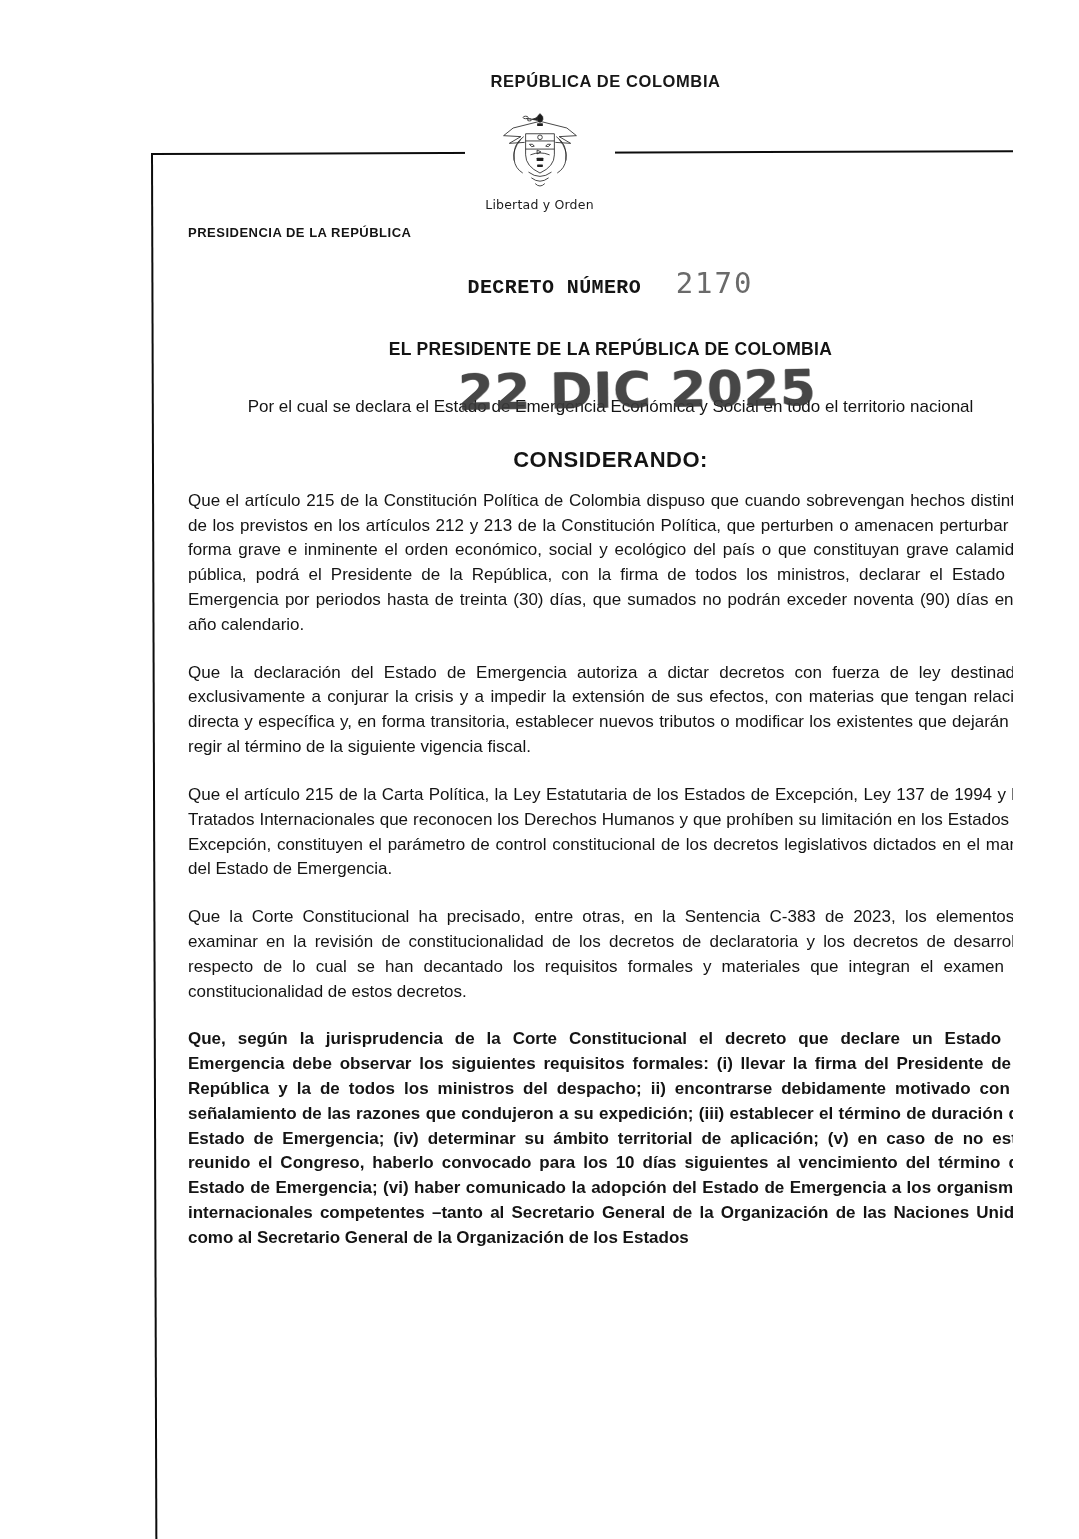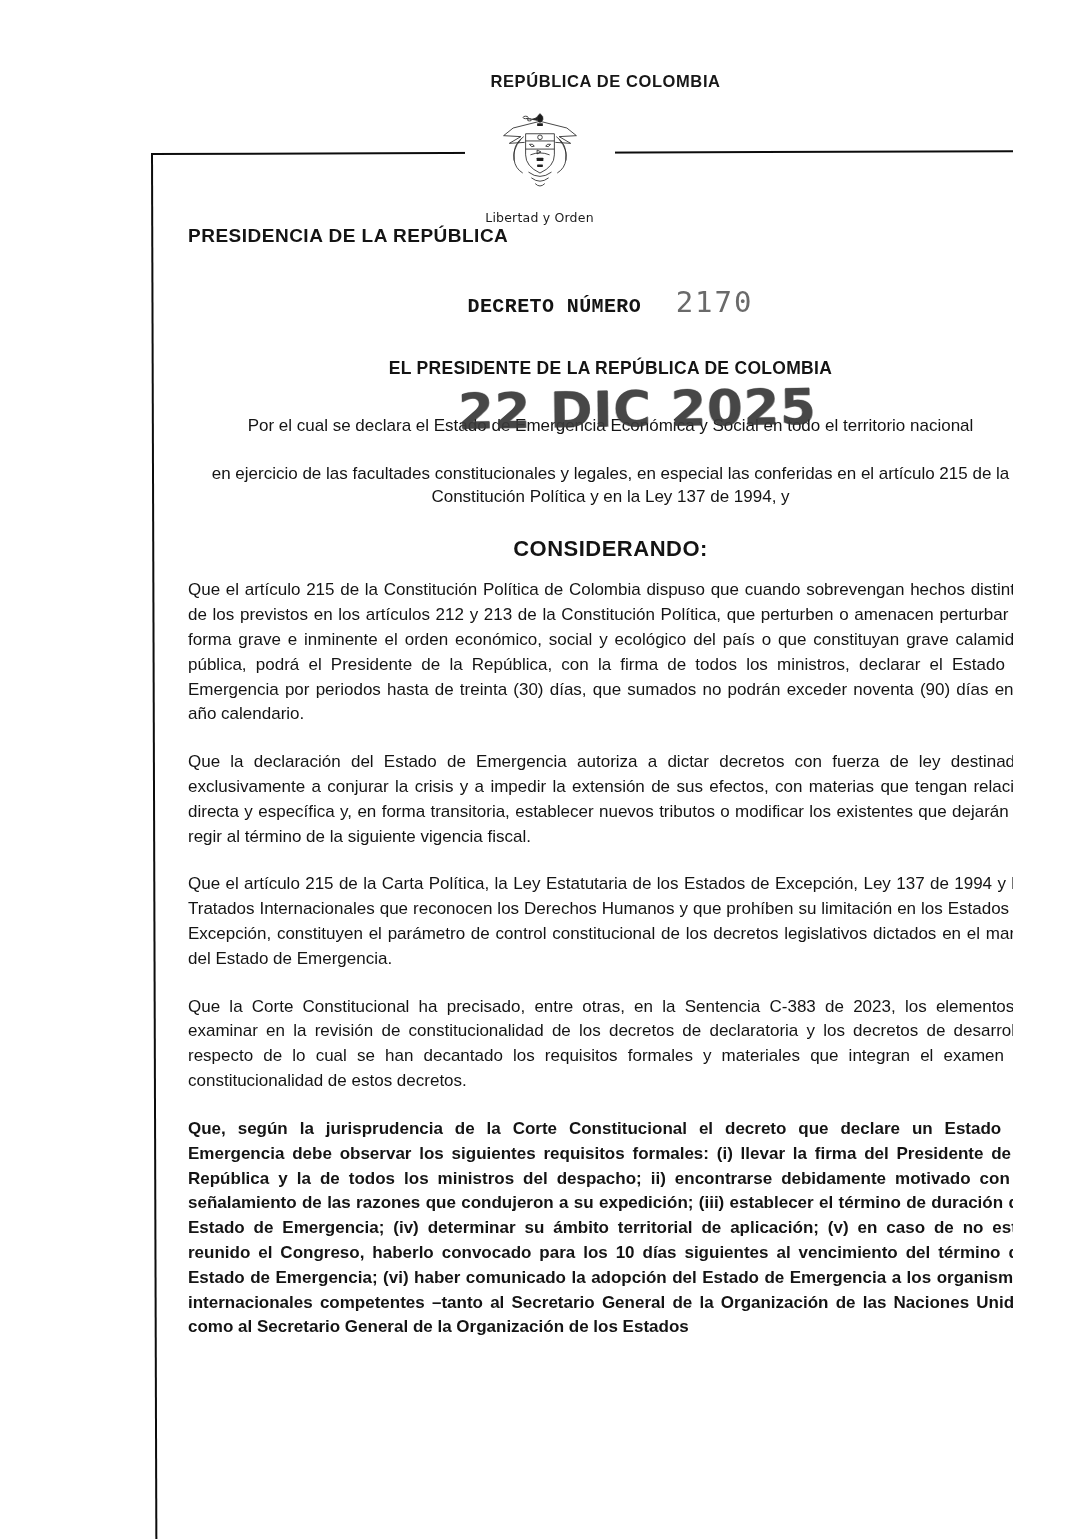--- a/index.html
+++ b/index.html
@@ -67,43 +67,43 @@
     display: block;
   }
   #coat-of-arms {
     display: block;
     margin: 0 auto;
     width: 96px;
     height: 92px;
   }
   #motto {
     display: block;
-    margin-top: 14px;
+    margin-top: 1px;
     font-family: "DejaVu Sans", sans-serif;
     font-size: 12.5px;
     letter-spacing: 0.2px;
     color: #1b1b1b;
     background: #ffffff;
     line-height: 1.1;
   }
 
   
   #content {
     position: absolute;
     left: 122px;
     top: 225px;
     width: 845px;
     z-index: 3;
   }
 
   #office-title {
-    font-size: 19px;
+    font-size: 13px;
     font-weight: bold;
     letter-spacing: 0.5px;
-    margin-bottom: 42px;
+    margin-bottom: 30px;
   }
 
   
   #decree-row {
     position: relative;
     height: 42px;
     text-align: center;
     white-space: nowrap;
   }
   #decree-label {
@@ -254,21 +254,20 @@
       <span id="decree-label">DECRETO NÚMERO</span>
       <span id="decree-number">2170</span>
 
       <div id="date-stamp">22 DIC 2025</div>
     </div>
 
     <div id="president-title">EL PRESIDENTE DE LA REPÚBLICA DE COLOMBIA</div>
 
     <div id="subject-line">Por el cual se declara el Estado de Emergencia Económica y Social en todo el territorio nacional</div>
 
-    <div id="powers-line">en ejercicio de las facultades constitucionales y legales, en especial las conferidas en el artículo 215 de la Constitución Política y en la Ley 137 de 1994, y</div>
 
     <div id="considering-heading">CONSIDERANDO:</div>
 
     <div id="recitals">
       <p class="recital">Que el artículo 215 de la Constitución Política de Colombia dispuso que cuando sobrevengan hechos distintos de los previstos en los artículos 212 y 213 de la Constitución Política, que perturben o amenacen perturbar en forma grave e inminente el orden económico, social y ecológico del país o que constituyan grave calamidad pública, podrá el Presidente de la República, con la firma de todos los ministros, declarar el Estado de Emergencia por periodos hasta de treinta (30) días, que sumados no podrán exceder noventa (90) días en el año calendario.</p>
       <p class="recital">Que la declaración del Estado de Emergencia autoriza a dictar decretos con fuerza de ley destinados exclusivamente a conjurar la crisis y a impedir la extensión de sus efectos, con materias que tengan relación directa y específica y, en forma transitoria, establecer nuevos tributos o modificar los existentes que dejarán de regir al término de la siguiente vigencia fiscal.</p>
       <p class="recital">Que el artículo 215 de la Carta Política, la Ley Estatutaria de los Estados de Excepción, Ley 137 de 1994 y los Tratados Internacionales que reconocen los Derechos Humanos y que prohíben su limitación en los Estados de Excepción, constituyen el parámetro de control constitucional de los decretos legislativos dictados en el marco del Estado de Emergencia.</p>
       <p class="recital">Que la Corte Constitucional ha precisado, entre otras, en la Sentencia C-383 de 2023, los elementos a examinar en la revisión de constitucionalidad de los decretos de declaratoria y los decretos de desarrollo, respecto de lo cual se han decantado los requisitos formales y materiales que integran el examen de constitucionalidad de estos decretos.</p>
       <p class="recital">Que, según la jurisprudencia de la Corte Constitucional el decreto que declare un Estado de Emergencia debe observar los siguientes requisitos formales: (i) llevar la firma del Presidente de la República y la de todos los ministros del despacho; ii) encontrarse debidamente motivado con el señalamiento de las razones que condujeron a su expedición; (iii) establecer el término de duración del Estado de Emergencia; (iv) determinar su ámbito territorial de aplicación; (v) en caso de no estar reunido el Congreso, haberlo convocado para los 10 días siguientes al vencimiento del término del Estado de Emergencia; (vi) haber comunicado la adopción del Estado de Emergencia a los organismos internacionales competentes –tanto al Secretario General de la Organización de las Naciones Unidas como al Secretario General de la Organización de los Estados</p>
     </div>

